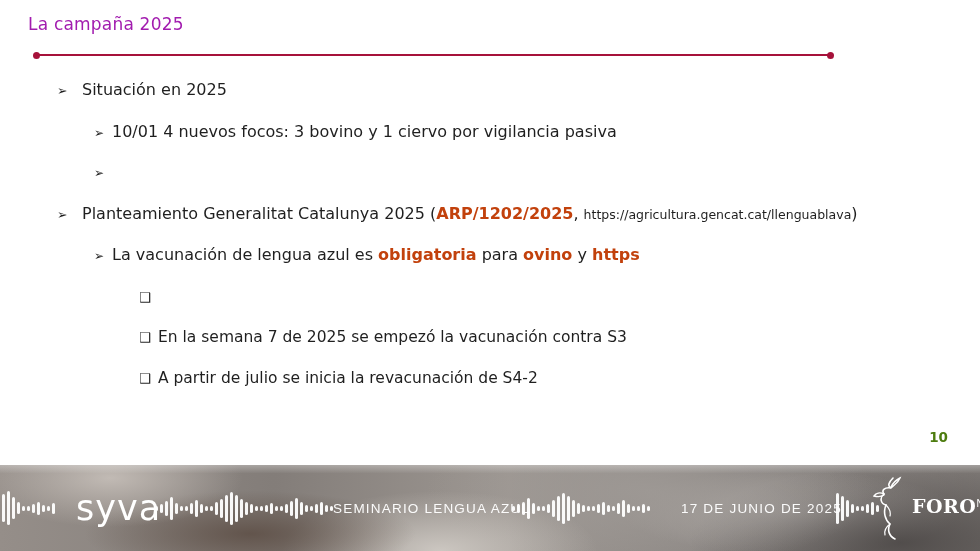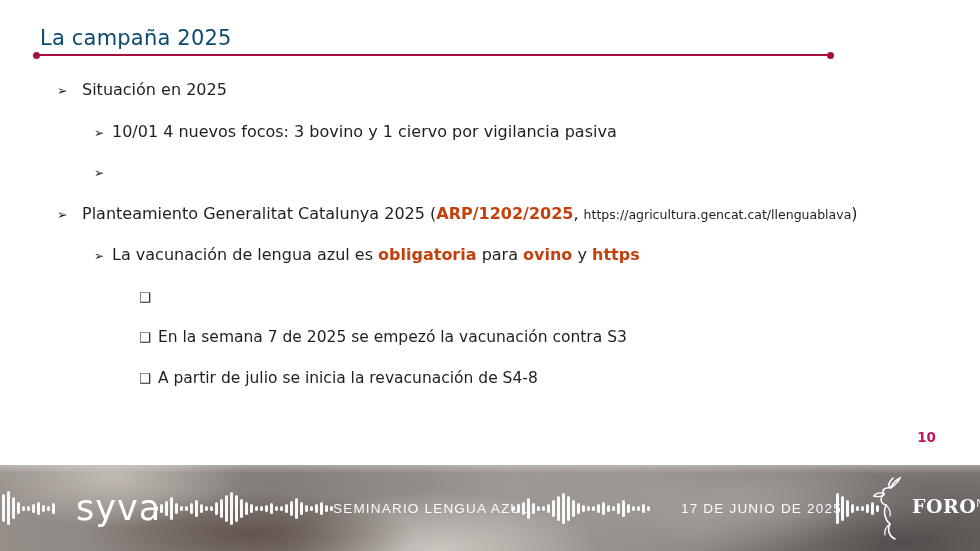--- a/index.html
+++ b/index.html
@@ -2,22 +2,22 @@
 <html><head>
 <meta charset="utf-8">
 <style>
   html,body{margin:0;padding:0;background:#fff;}
   .slide{
     position:relative;width:980px;height:551px;background:#ffffff;overflow:hidden;
     font-family:"DejaVu Sans","Liberation Sans",sans-serif;
   }
   
   .slide-title{
-    position:absolute;left:28px;top:14px;margin:12px;
-    font-size:21px;font-weight:400;color:#0c4a6e;letter-spacing:.2px;
+    position:absolute;left:28px;top:14px;margin:0;
+    font-size:17px;font-weight:400;color:#a21caf;letter-spacing:.2px;
   }
   .title-rule{
     position:absolute;left:36px;top:54px;width:795px;height:2px;background:#A6113A;
   }
   .title-rule .dot{
     position:absolute;top:-2.5px;width:7px;height:7px;border-radius:50%;background:#A6113A;
   }
   .title-rule .dot-left{left:-3px;}
   .title-rule .dot-right{right:-3px;}
   
@@ -27,21 +27,21 @@
   .bullet-row.level-2{padding-left:94px;font-size:16px;}
   .bullet-row.level-3{padding-left:139px;font-size:15.5px;}
   .marker{flex:0 0 auto;color:#1f1f1f;}
   .level-1 .marker{width:25px;font-size:12.5px;}
   .level-2 .marker{width:18px;font-size:12px;}
   .level-3 .marker{width:19px;font-size:13.5px;}
   .bullet-text b{font-weight:700;color:#c2410c;}
   .bullet-text .small-url{font-size:12.5px;}
   
   .page-number{
-    position:absolute;right:44px;top:429px;font-size:13.5px;font-weight:700;color:#be185d;
+    position:absolute;right:32px;top:429px;font-size:13.5px;font-weight:700;color:#4d7c0f;
   }
   
   .footer{
     position:absolute;left:0;bottom:0;width:980px;height:86px;overflow:hidden;
     background:
       linear-gradient(180deg,rgba(255,255,255,.30) 0%,rgba(255,255,255,0) 10%),
       radial-gradient(ellipse 190px 70px at 110px 15%, rgba(196,189,183,.95), rgba(196,189,183,0) 70%),
       radial-gradient(ellipse 230px 60px at 250px 80%, rgba(92,77,68,.85), rgba(92,77,68,0) 72%),
       radial-gradient(ellipse 210px 80px at 440px 100%, rgba(210,205,199,.9), rgba(210,205,199,0) 75%),
       radial-gradient(ellipse 320px 110px at 650px 30%, rgba(160,155,151,.8), rgba(160,155,151,0) 70%),
@@ -106,21 +106,21 @@
       </div>
       <div class="bullet-row level-3">
         <span class="marker">❑</span>
       </div>
       <div class="bullet-row level-3">
         <span class="marker">❑</span>
         <span class="bullet-text"><span>En la semana 7 de 2025 se empezó la vacunación contra S3</span></span>
       </div>
       <div class="bullet-row level-3">
         <span class="marker">❑</span>
-        <span class="bullet-text"><span>A partir de julio se inicia la revacunación de S4-8</span></span>
+        <span class="bullet-text"><span>A partir de julio se inicia la revacunación de S4-2</span></span>
       </div>
     </div>
 
   <div class="page-number">10</div>
 
   <div class="footer">
     <div class="waveform wave-1">
         <span style="height: 28px;"></span>
         <span style="height: 34px;"></span>
         <span style="height: 22px;"></span>

